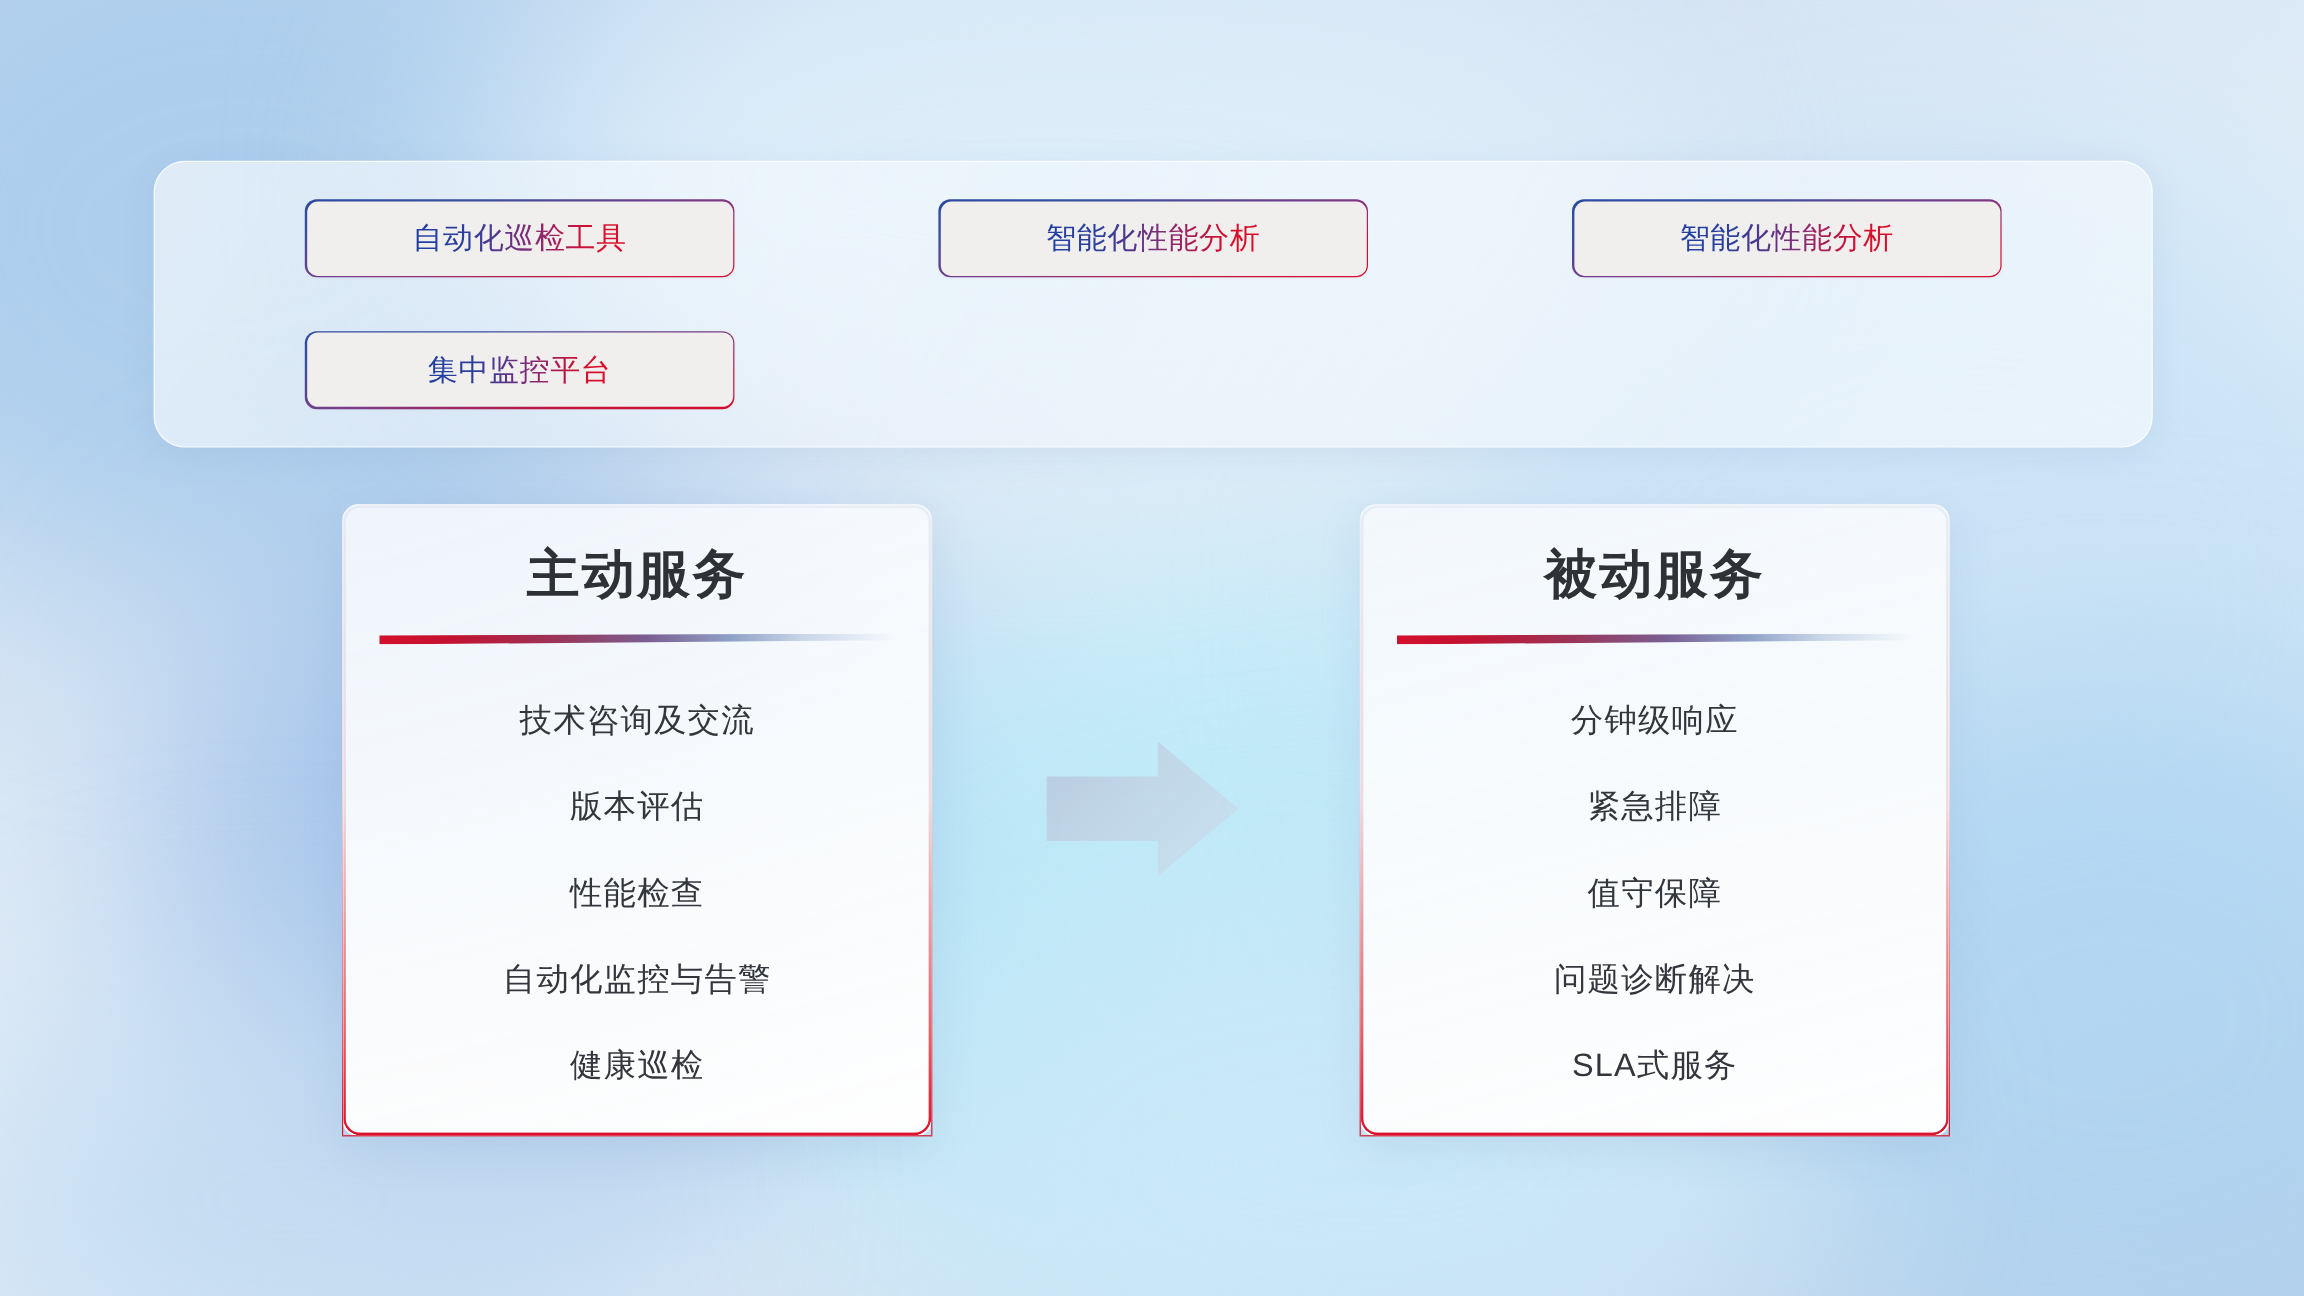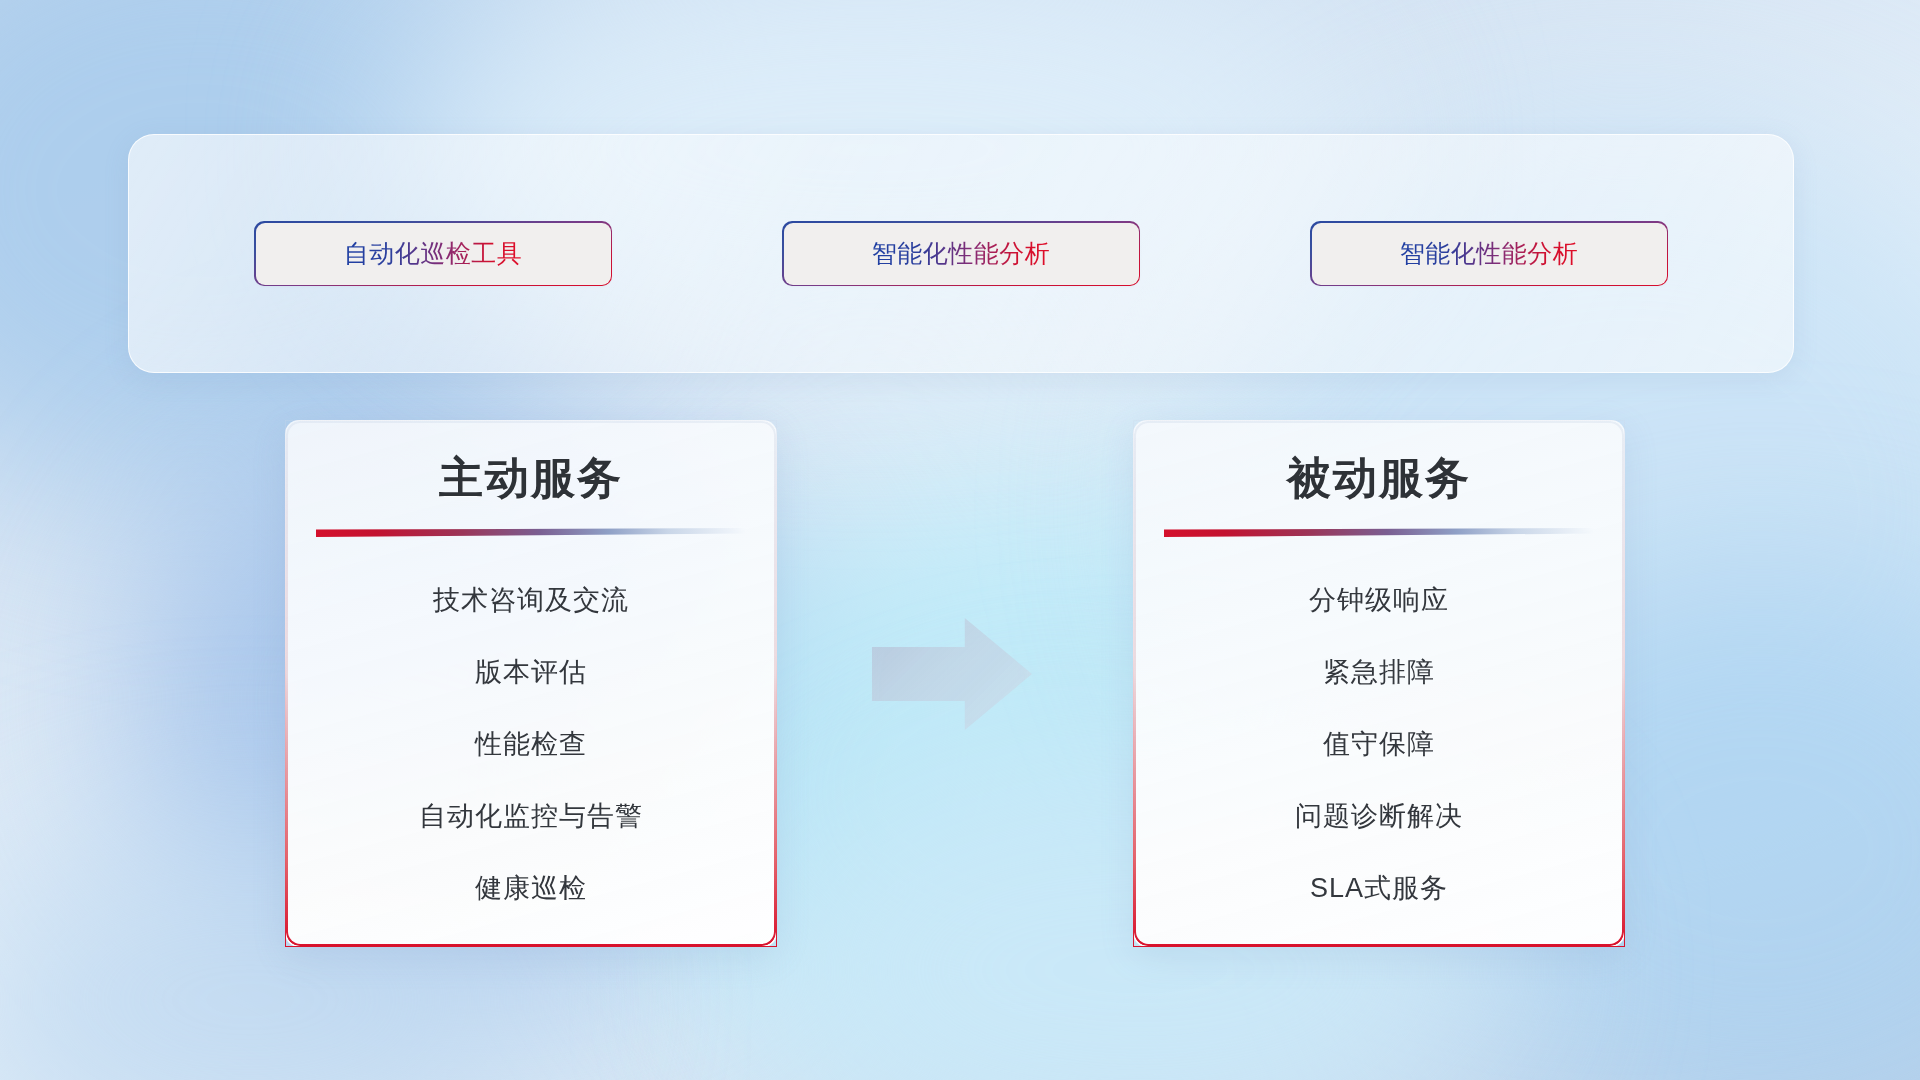--- a/index.html
+++ b/index.html
@@ -198,20 +198,23 @@
 
   <div id="tag-panel">
     <div class="tag">
       <span class="tag-label">自动化巡检工具</span>
     </div>
     <div class="tag">
       <span class="tag-label">智能化性能分析</span>
     </div>
     <div class="tag">
       <span class="tag-label">智能化性能分析</span>
+    </div>
+    <div class="tag">
+      <span class="tag-label">集中监控平台</span>
     </div>
   </div>
 
   <div class="card" id="card-active">
     <div class="card-ring"></div>
     <div class="card-title">主动服务</div>
     <div class="card-divider">
         <div class="bar"></div>
       </div>
     <div class="card-list">

